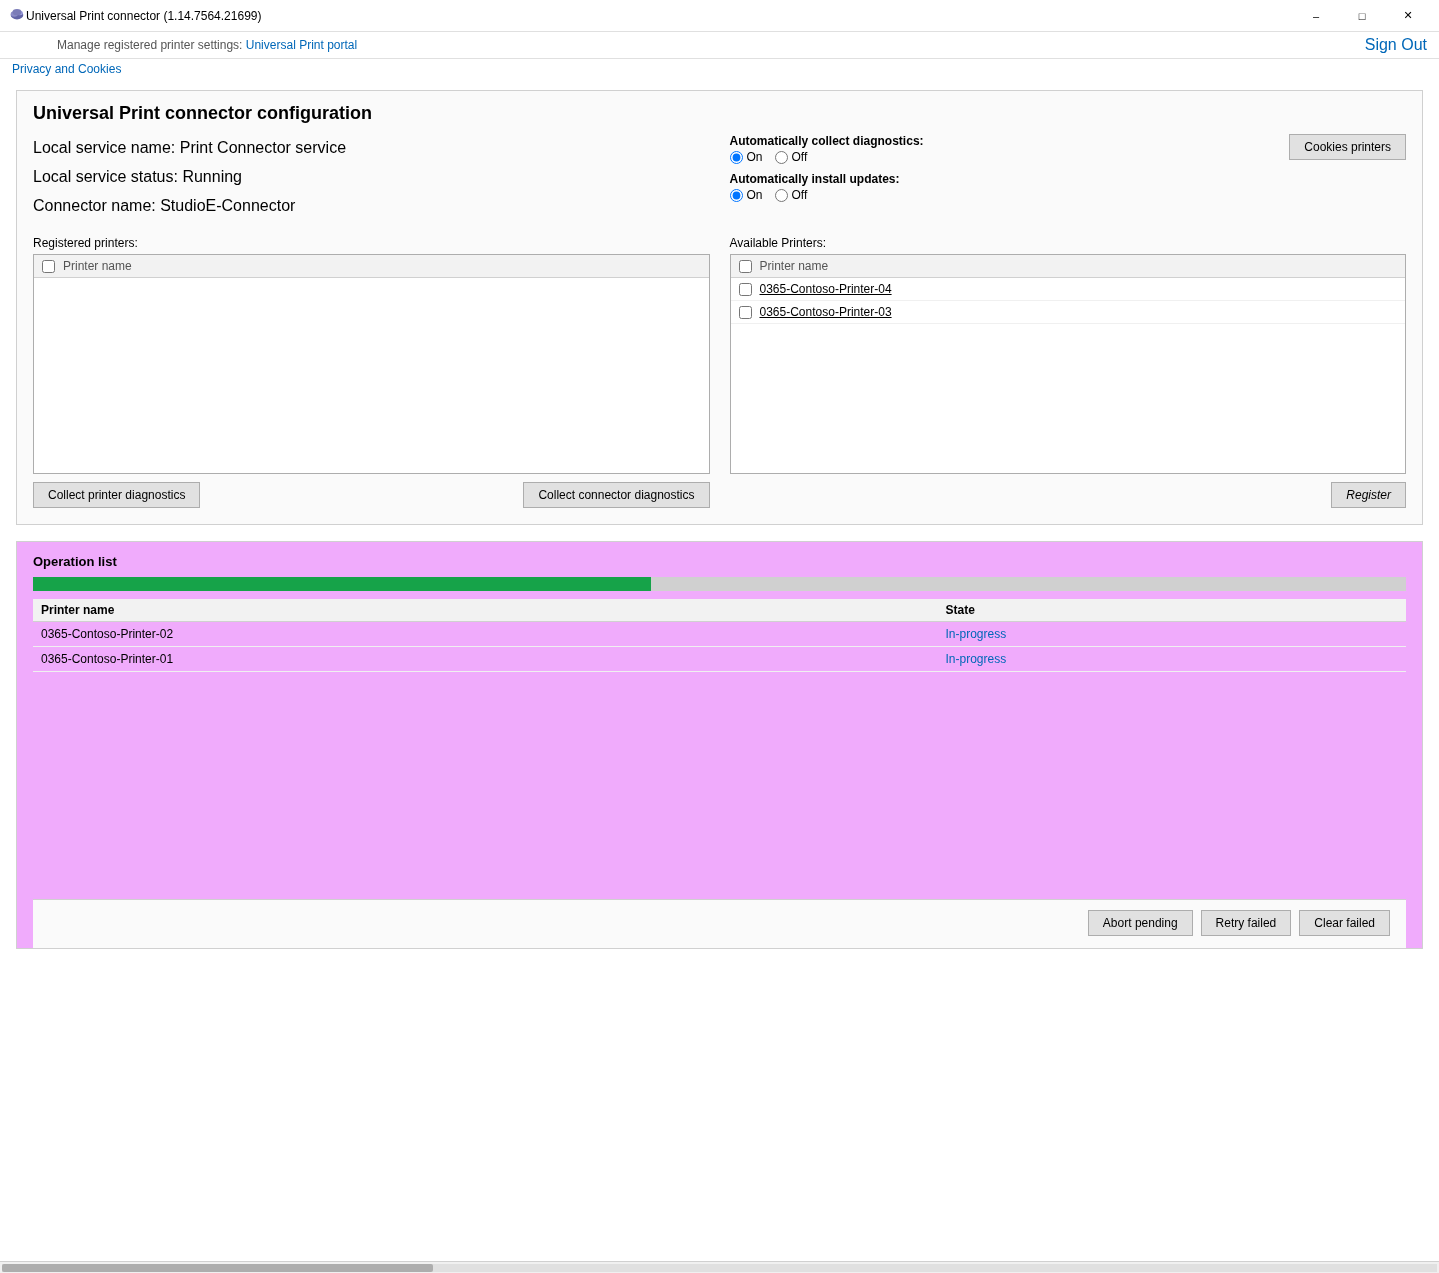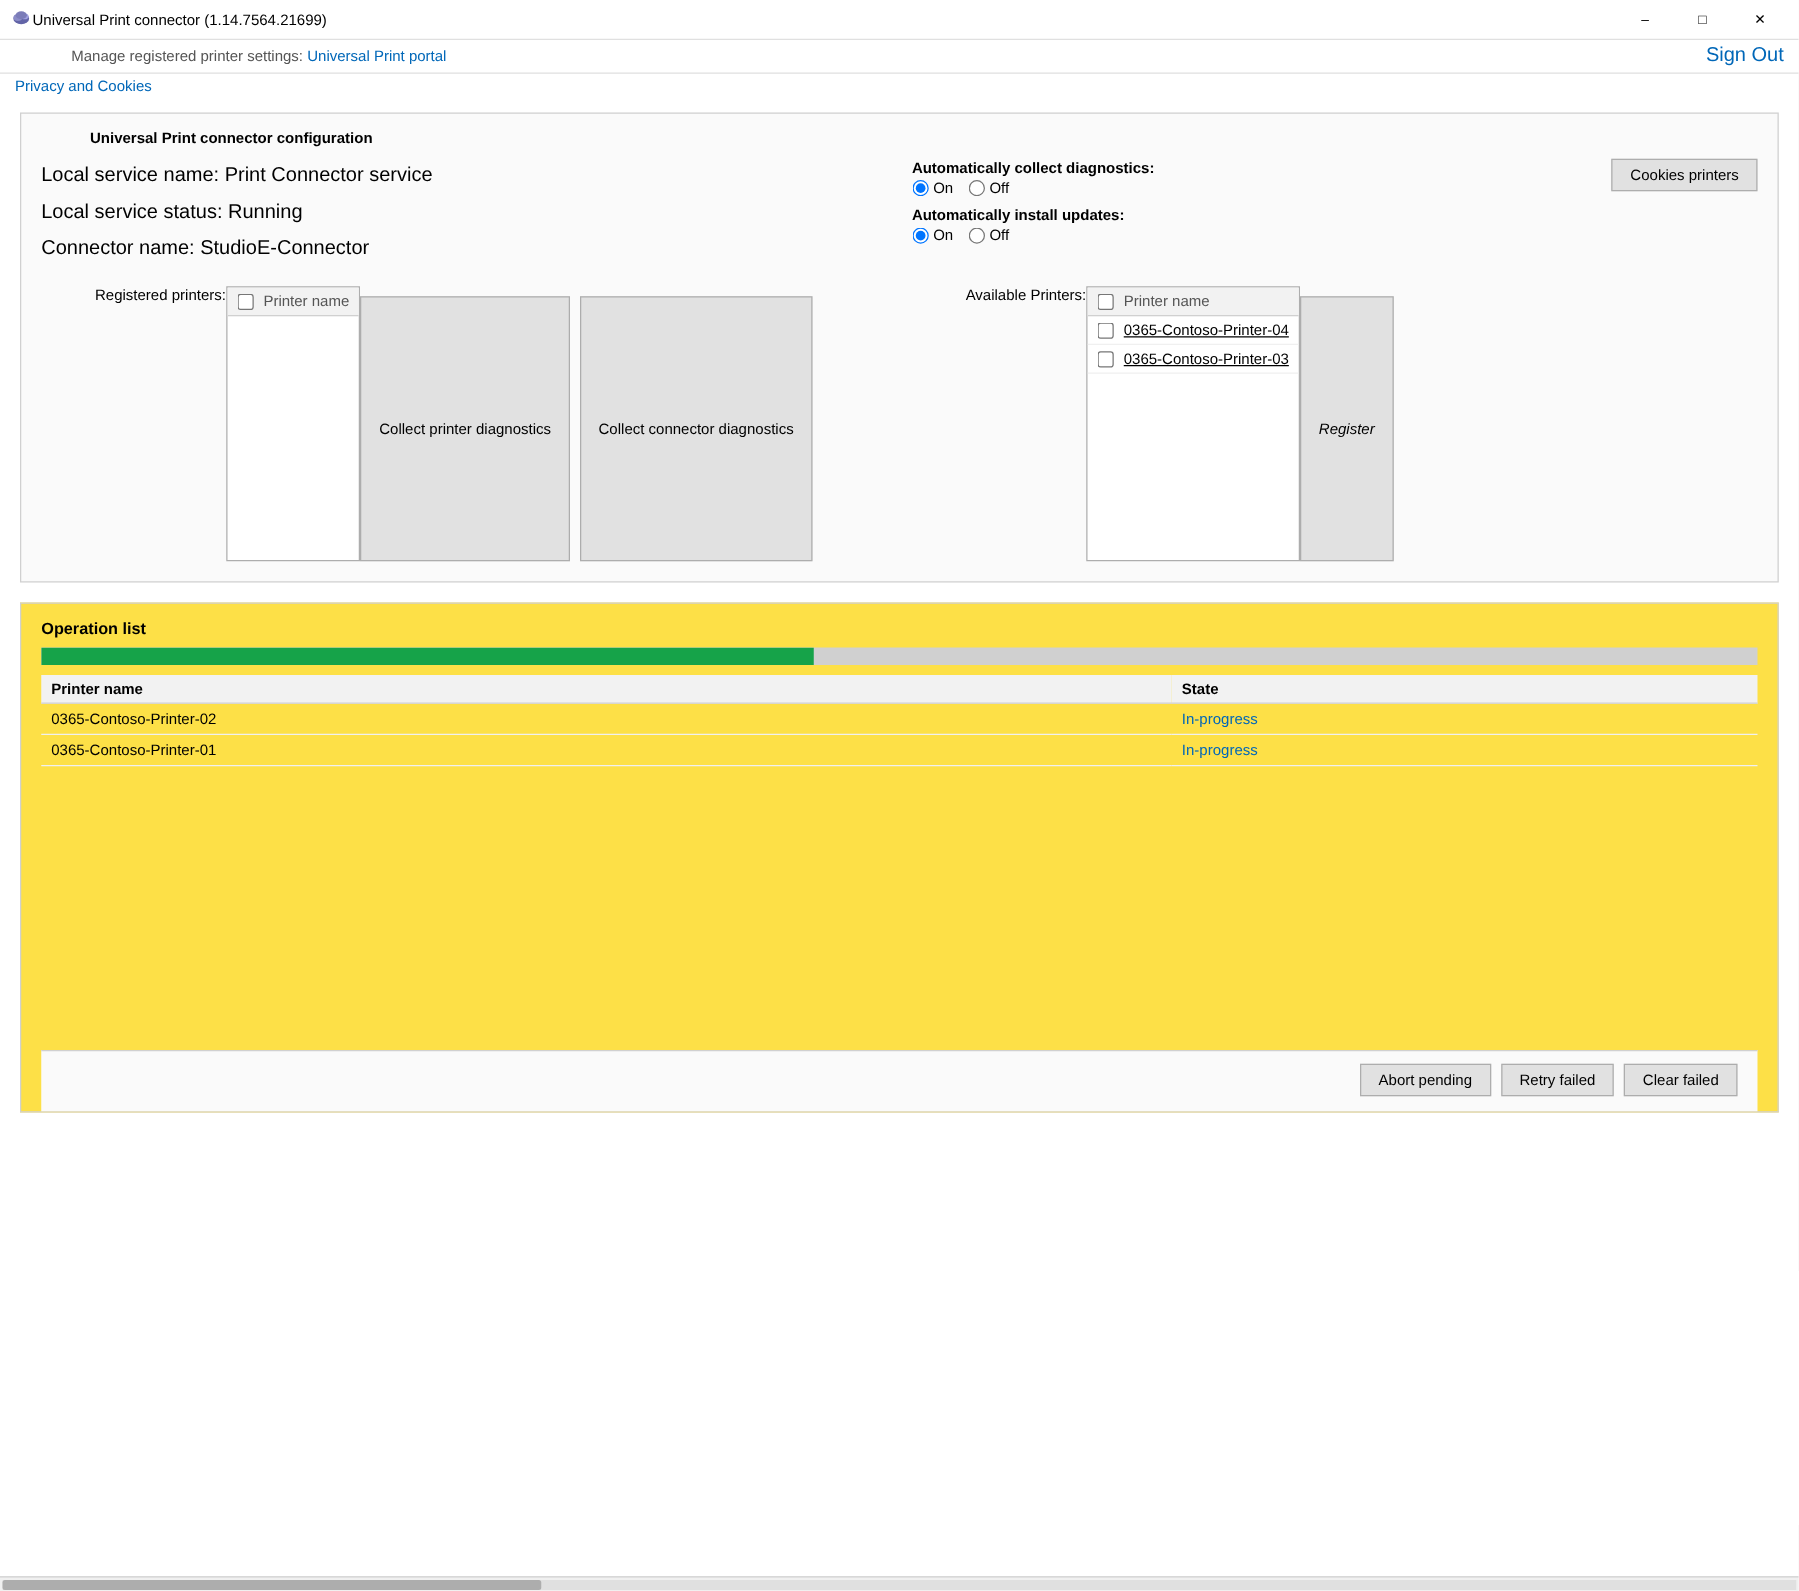--- a/index.html
+++ b/index.html
@@ -84,24 +84,23 @@
       flex: 1;
       overflow: auto;
     }
     .config-section {
       border: 1px solid #d0d0d0;
       padding: 12px 16px 16px 16px;
       margin-bottom: 16px;
       background: #fafafa;
     }
     .config-section h2 {
-      font-size: 12px;
+      font-size: 18px;
       font-weight: bold;
       margin-bottom: 10px;
-      margin-left: 39px;
     }
     .config-layout {
       display: flex;
       gap: 0;
     }
     .config-left {
       flex: 1;
     }
     .config-left p {
       font-size: 16px;
@@ -149,22 +148,21 @@
       justify-content: flex-end;
     }
     .printers-layout {
       display: flex;
       gap: 20px;
       margin-top: 16px;
     }
     .printers-panel {
       flex: 1;
       display: flex;
-      flex-direction: row;
-      margin-left: 43px;
+      flex-direction: column;
     }
     .printers-panel-label {
       font-size: 12px;
       margin-bottom: 4px;
     }
     .printer-list {
       border: 1px solid #adadad;
       background: #fff;
       height: 220px;
       overflow-y: auto;
@@ -209,21 +207,21 @@
       font-size: 12px;
       cursor: pointer;
       color: #000;
     }
     .btn-right {
       margin-left: auto;
     }
     .operation-section {
       border: 1px solid #d0d0d0;
       padding: 12px 16px 0 16px;
-      background: #fde047;
+      background: #f0abfc;
       margin-bottom: 16px;
     }
     .operation-section h2 {
       font-size: 13px;
       font-weight: bold;
       margin-bottom: 8px;
     }
     .progress-bar-wrap {
       height: 14px;
       background: #d0d0d0;

